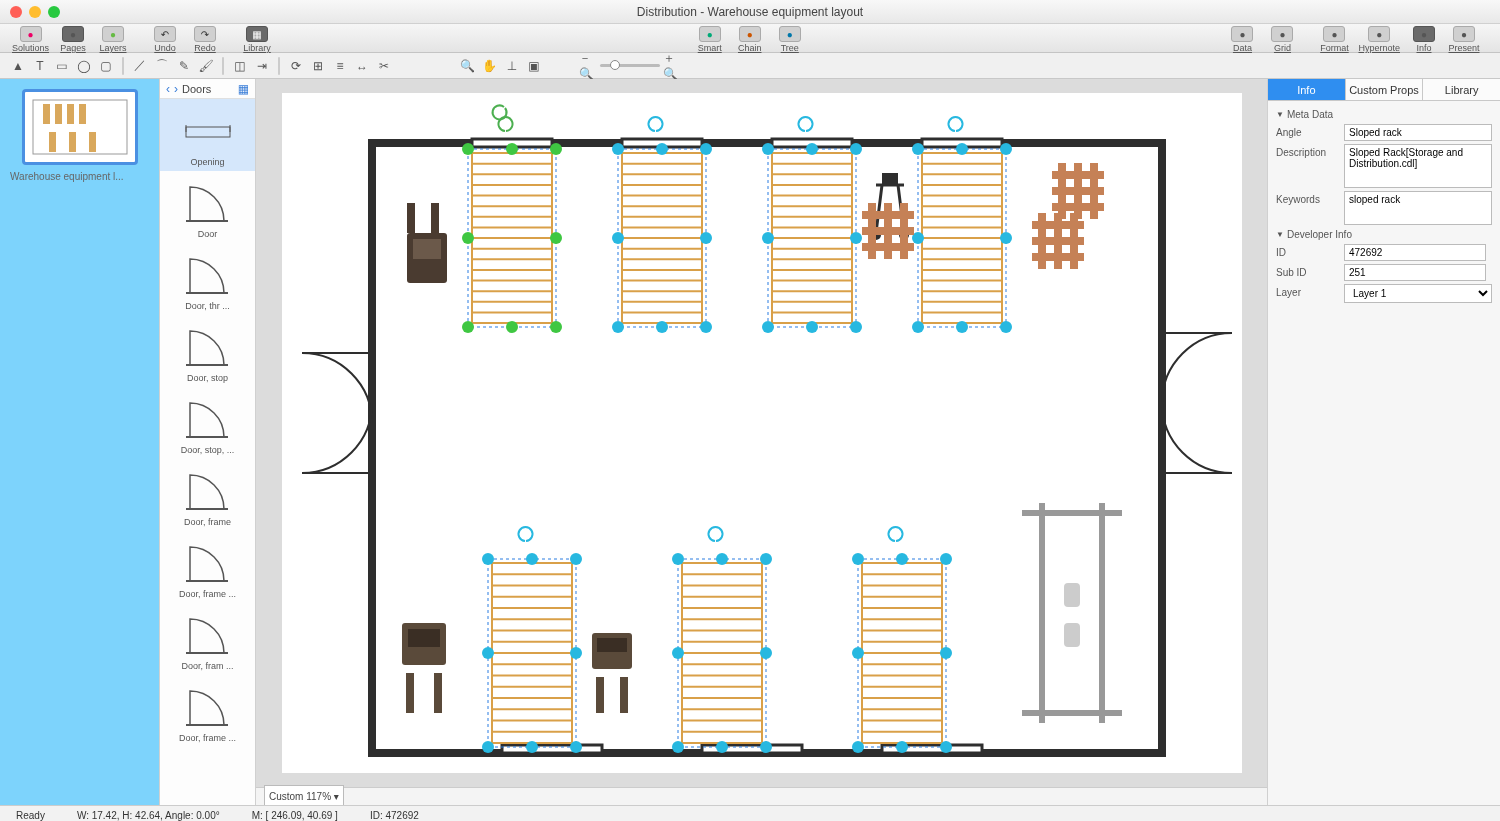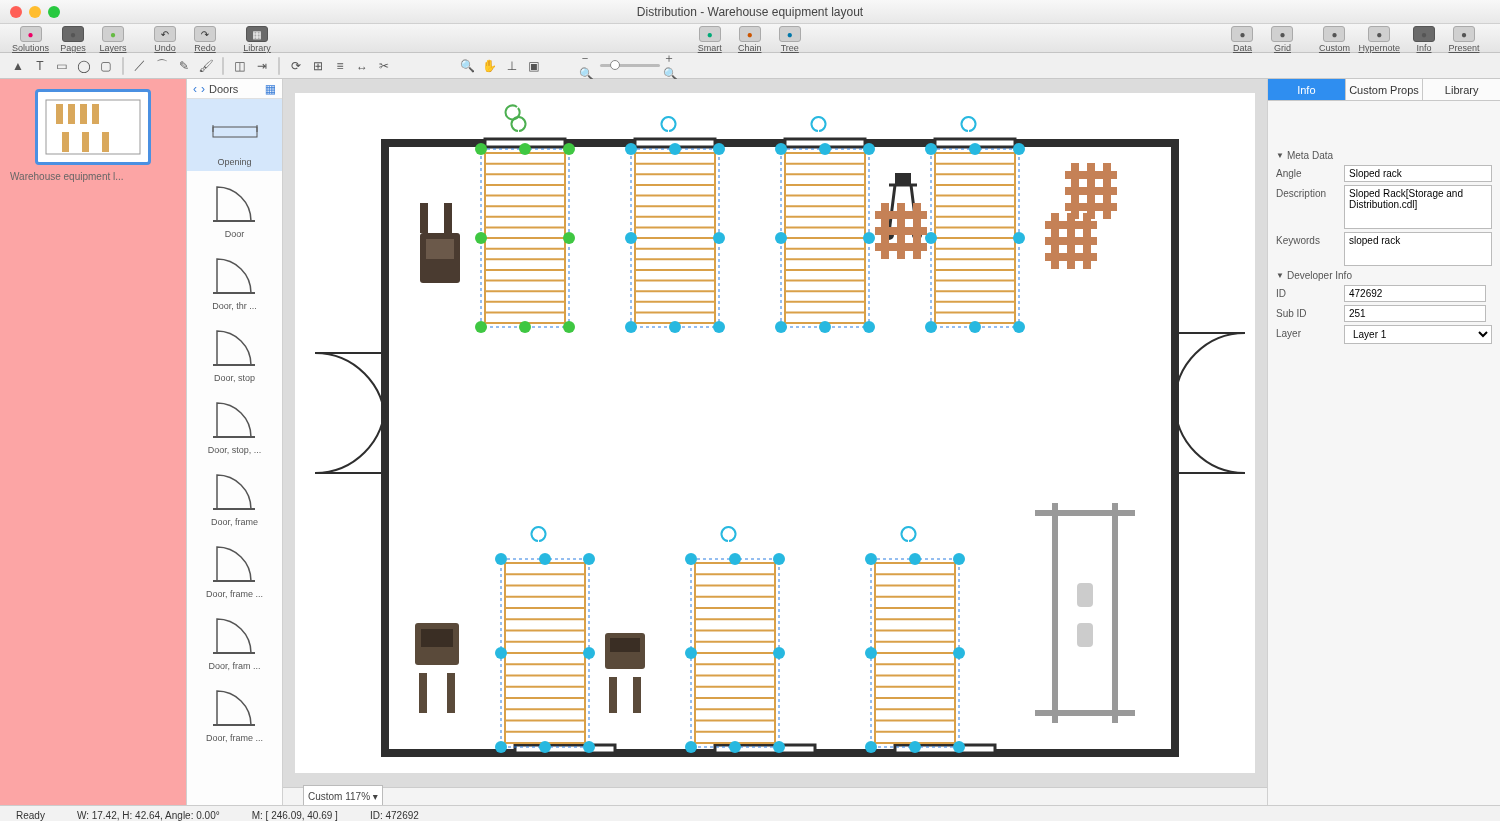--- a/index.html
+++ b/index.html
@@ -13,43 +13,43 @@
 .tbgrp { display:flex; gap:0; margin-right:8px; }
 .tbbtn { display:flex; flex-direction:column; align-items:center; justify-content:flex-start; min-width:40px; padding:0 4px; cursor:pointer; }
 .tbbtn .ic { width:22px; height:16px; background:#d0d0d0; border:1px solid #aaa; border-radius:3px; margin-bottom:1px; display:flex; align-items:center; justify-content:center; font-size:10px; }
 .tbbtn .lb { font-size:9px; color:#555;text-decoration:underline; }
 .tbbtn.sel .ic { background:#6a6a6a; border-color:#555; color:#fff; }
 .tbspacer { flex:1; }
 .tooliconrow { height:26px; display:flex; align-items:center; background:#f0f0f0; border-bottom:1px solid #c8c8c8; padding:0 8px; gap:2px; }
 .ticon { width:20px; height:18px; border:1px solid transparent; border-radius:3px; display:flex; align-items:center; justify-content:center; font-size:12px; color:#555; cursor:pointer; }
 .ticon.sep { width:1px; background:#ccc; margin:0 4px; }
 .main { display:flex; height:726px; }
-.leftcol { width:187px; background:#fca5a5; border-right:1px solid #d0d0d0; display:flex; flex-direction:column; }
+.leftcol { width:160px; background:#7dd3fc; border-right:1px solid #d0d0d0; display:flex; flex-direction:column; }
 .thumb { width:116px; height:76px; margin:10px auto 6px; border:3px solid #4a90e2; border-radius:4px; background:#fff; position:relative; }
 .thumb svg{width:100%;height:100%;}
 .thumbcap { text-align:left; font-size:10px; color:#666; padding:0 10px; }
 .stencilcol { width:96px; background:#fdfdfd; border-right:1px solid #d0d0d0; display:flex; flex-direction:column; }
 .stencilhdr { height:20px; display:flex; align-items:center; padding:0 6px; border-bottom:1px solid #e0e0e0; gap:4px; font-size:11px; color:#444; }
 .stencilhdr .nav{font-size:12px;color:#3a7ed8;cursor:pointer;}
 .stencils { flex:1; overflow:auto; }
 .stencil { display:flex; flex-direction:column; align-items:center; padding:8px 4px 4px; cursor:pointer; }
 .stencil.sel { background:#d5e7fb; }
 .stencil .sic { width:56px; height:48px; display:flex; align-items:center; justify-content:center; }
 .stencil .slb { font-size:9px; color:#555; text-align:center; margin-top:2px; white-space:nowrap; overflow:hidden; text-overflow:ellipsis; width:80px; }
 .canvaswrap { flex:1; background:#dcdcdc; position:relative; overflow:hidden; }
 .canvas { position:absolute; left:0; top:0; right:0; bottom:18px; display:flex; align-items:center; justify-content:center; }
 .canvas svg { background:#fff; }
 .hscroll { position:absolute; bottom:0; left:0; right:0; height:18px; background:#f4f4f4; border-top:1px solid #ccc; display:flex; align-items:center; font-size:10px; color:#444; }
-.zoomsel { border:1px solid #bbb; background:#fff; padding:0 4px; margin:0 20px; height:23px; display:flex; align-items:center; }
+.zoomsel { border:1px solid #bbb; background:#fff; padding:0 4px; margin:0 8px; height:23px; display:flex; align-items:center; }
 .rightcol { width:233px; background:#f6f6f6; border-left:1px solid #d0d0d0; display:flex; flex-direction:column; }
 .insptabs { display:flex; height:22px; border-bottom:1px solid #c8c8c8; }
 .insptab { flex:1; display:flex; align-items:center; justify-content:center; font-size:11px; border-right:1px solid #c8c8c8; background:#fbfbfb; cursor:pointer; }
 .insptab:last-child{border-right:none;}
 .insptab.sel { background:#2f8ef0; color:#fff; }
-.section { padding:4px 8px;margin-top:41px; }
+.section { padding:4px 8px; }
 .shdr { font-size:10px; color:#555; display:flex; align-items:center; gap:3px; margin:4px 0; }
 .shdr::before{content:"▼"; font-size:8px;}
 .frow { display:flex; align-items:flex-start; gap:6px; margin:3px 0; }
 .frow .flbl { width:62px; font-size:10px; color:#555; padding-top:3px; }
 .frow input, .frow textarea, .frow select { flex:1; font-size:10px; border:1px solid #bbb; background:#fff; padding:2px 4px; }
 .frow textarea { height:44px; resize:none; }
 .frow.short input, .frow.short select { flex:0 0 70px; }
 .statusbar { height:20px; background:#f2f2f2; border-top:1px solid #ccc; display:flex; align-items:center; font-size:10px; color:#333; padding:0 16px; gap:32px; }
 .slider { display:flex; align-items:center; gap:6px; }
 .slider .track{width:60px;height:3px;background:#bbb;border-radius:2px;position:relative;}
@@ -120,21 +120,21 @@
         <div class="lb">Data</div>
       </div>
       <div class="tbbtn">
         <div class="ic" style="color:#555">●</div>
         <div class="lb">Grid</div>
       </div>
     </div>
   <div class="tbgrp" id="tb-r2">
       <div class="tbbtn">
         <div class="ic" style="color:#555">●</div>
-        <div class="lb">Custom</div>
+        <div class="lb">Format</div>
       </div>
       <div class="tbbtn">
         <div class="ic" style="color:#555">●</div>
         <div class="lb">Hypernote</div>
       </div>
       <div class="tbbtn sel">
         <div class="ic" style="color:#555">●</div>
         <div class="lb">Info</div>
       </div>
       <div class="tbbtn">

